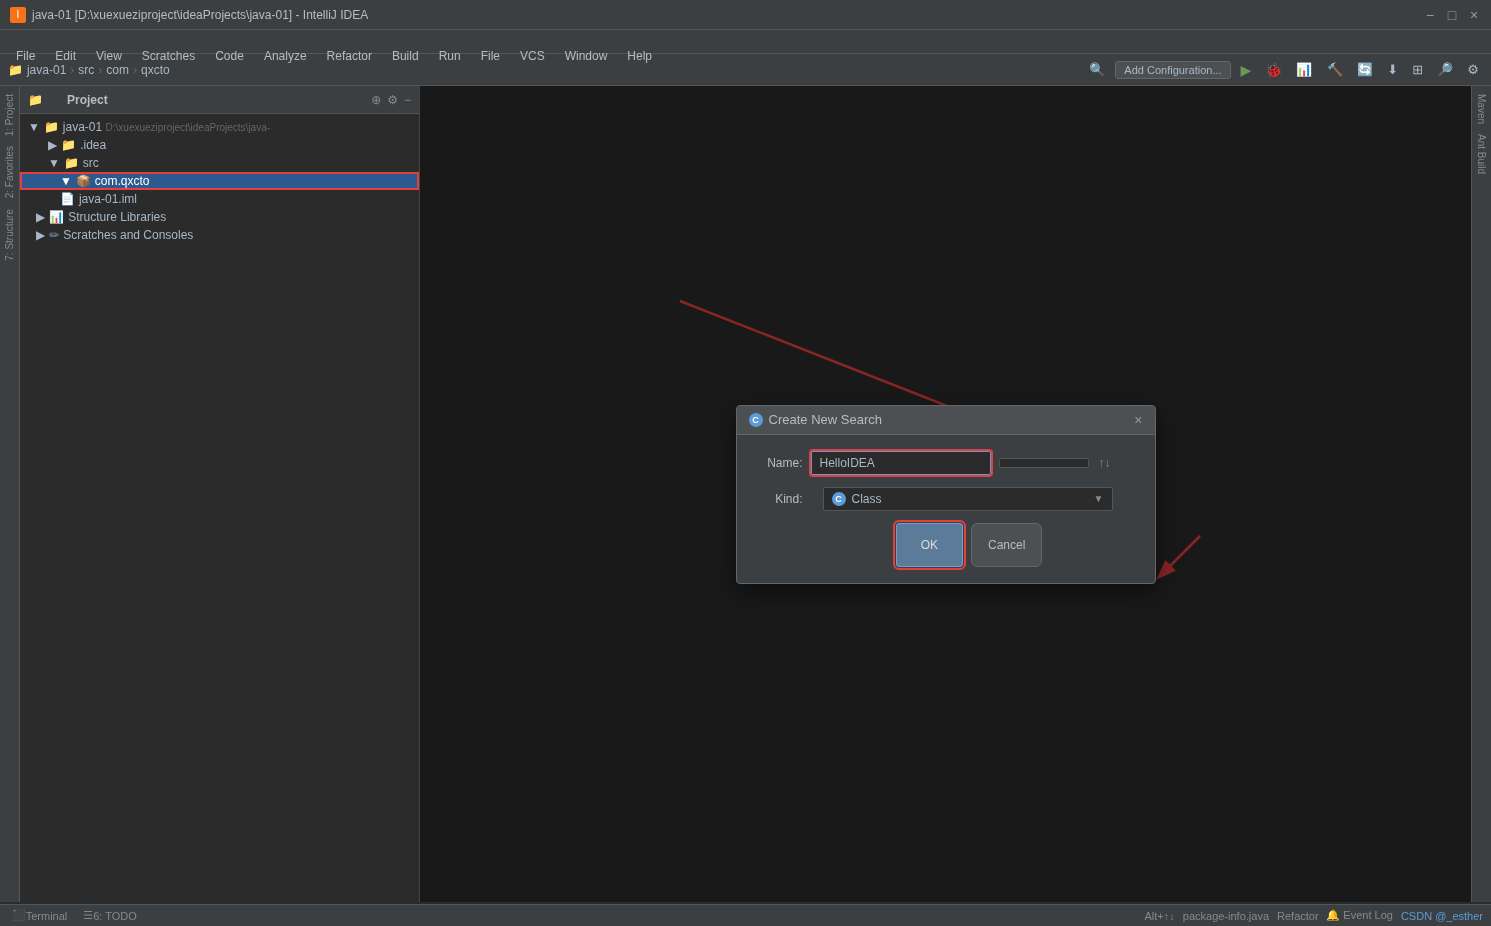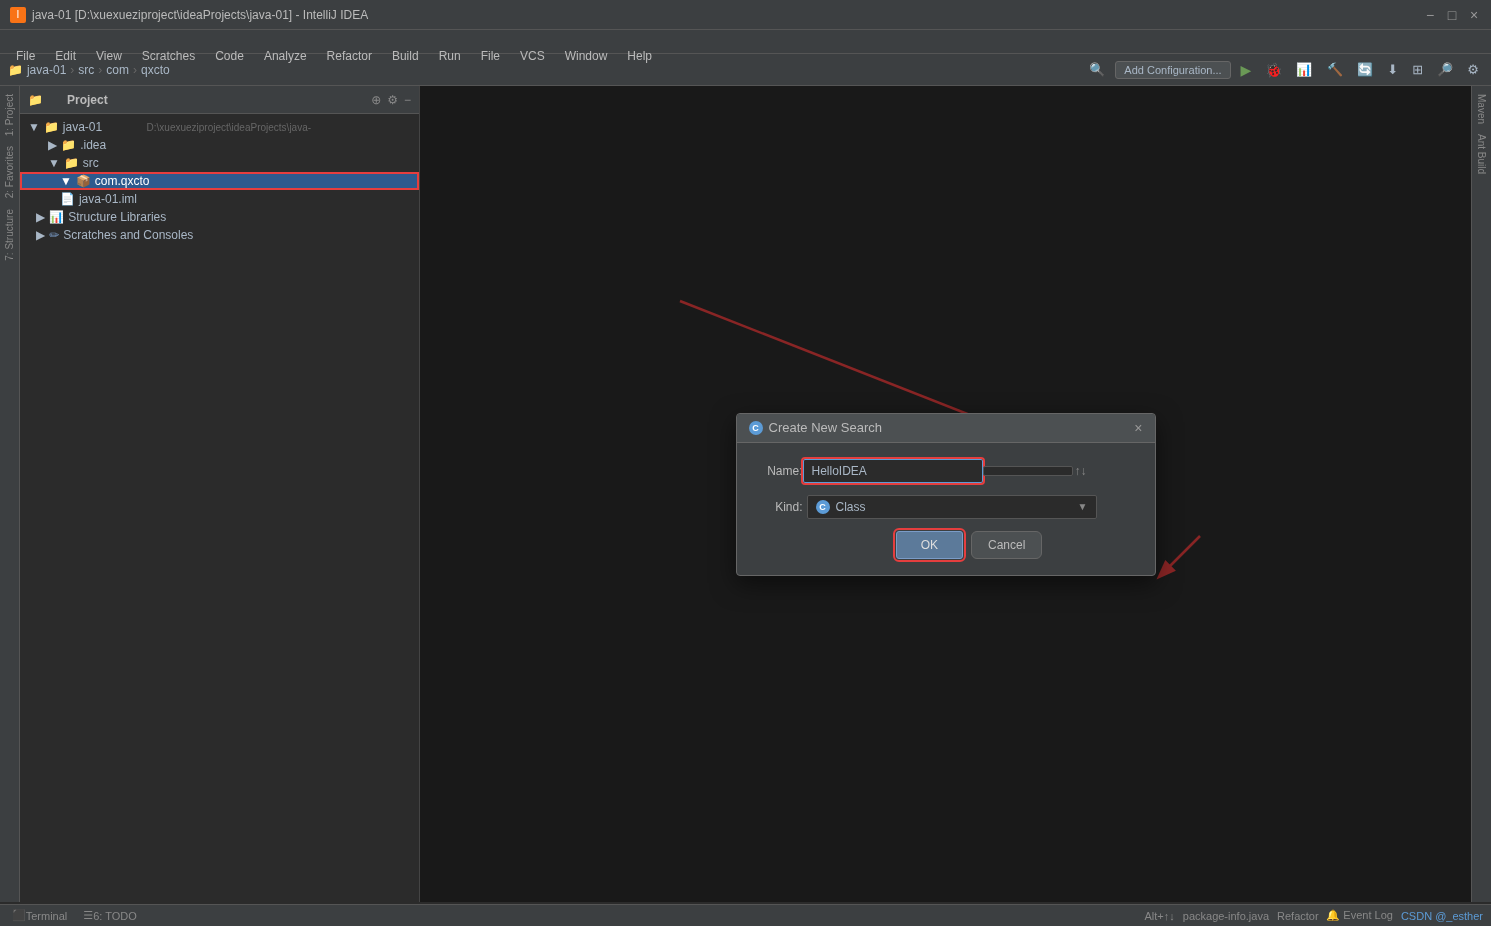--- a/index.html
+++ b/index.html
@@ -297,21 +297,21 @@
       background: none;
       border: none;
     }
     .modal-body {
       padding: 16px;
     }
     .modal-row {
       display: flex;
       align-items: center;
       margin-bottom: 12px;
-      gap: 0;
+      gap: 8px;
     }
     .modal-label {
       color: #bbb;
       font-size: 12px;
       width: 50px;
       text-align: right;
     }
     .modal-input {
       background: #2b2b2b;
       border: 1px solid #5c9bd6;
@@ -339,21 +339,21 @@
       background: none;
       border: none;
       color: #888;
       cursor: pointer;
       font-size: 12px;
       padding: 2px;
     }
     .modal-select-row {
       display: flex;
       align-items: center;
-      gap: 4px;
+      gap: 20px;
       margin-bottom: 12px;
     }
     .modal-select {
       background: #2b2b2b;
       border: 1px solid #555;
       border-radius: 2px;
       color: #a9b7c6;
       font-size: 12px;
       padding: 4px 8px;
       width: 290px;
@@ -385,21 +385,21 @@
       justify-content: center;
       gap: 8px;
       margin-top: 4px;
     }
     .btn-ok {
       background: #5c7a9a;
       border: 1px solid #7a9cc8;
       border-radius: 3px;
       color: #ddd;
       font-size: 12px;
-      padding: 6px 24px;
+      padding: 14px 24px;
       cursor: pointer;
       outline: 2px solid #e53e3e;
       outline-offset: 1px;
       margin-left: 47px;
     }
     .btn-cancel {
       background: #4c5052;
       border: 1px solid #666;
       border-radius: 6px;
       color: #bbb;
@@ -521,21 +521,21 @@
       <span class="panel-icon-btn">⚙</span>
       <span class="panel-icon-btn">−</span>
     </div>
     <div class="tree">
 
       <div class="tree-item">
         <span>▼</span>
         <span class="folder-icon">📁</span>
         <span>
           <span>java-01</span>
-          <span style="color:#666; font-size:10px;margin-left:41px;"> D:\xuexueziproject\ideaProjects\java-</span>
+          <span style="color:#666; font-size:10px;"> D:\xuexueziproject\ideaProjects\java-</span>
         </span>
       </div>
 
       <div class="tree-item tree-indent-2">
         <span>▶</span>
         <span class="folder-icon">📁</span>
         <span>.idea</span>
       </div>
 
       <div class="tree-item tree-indent-2">

